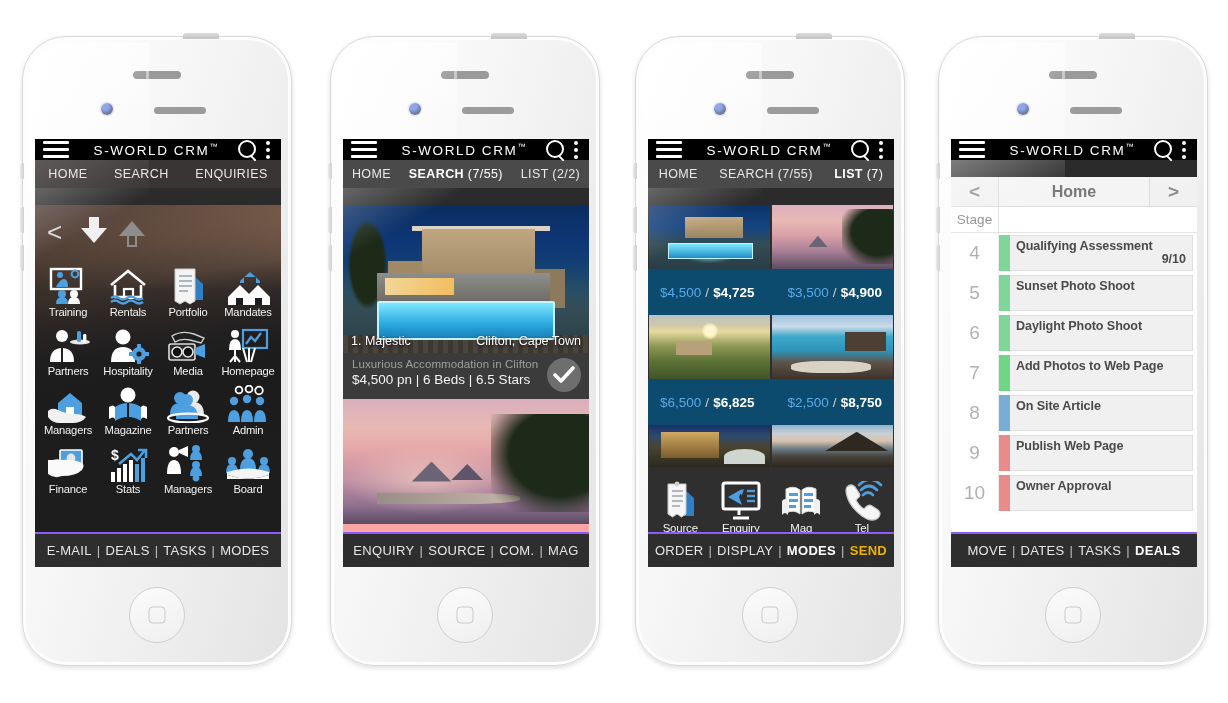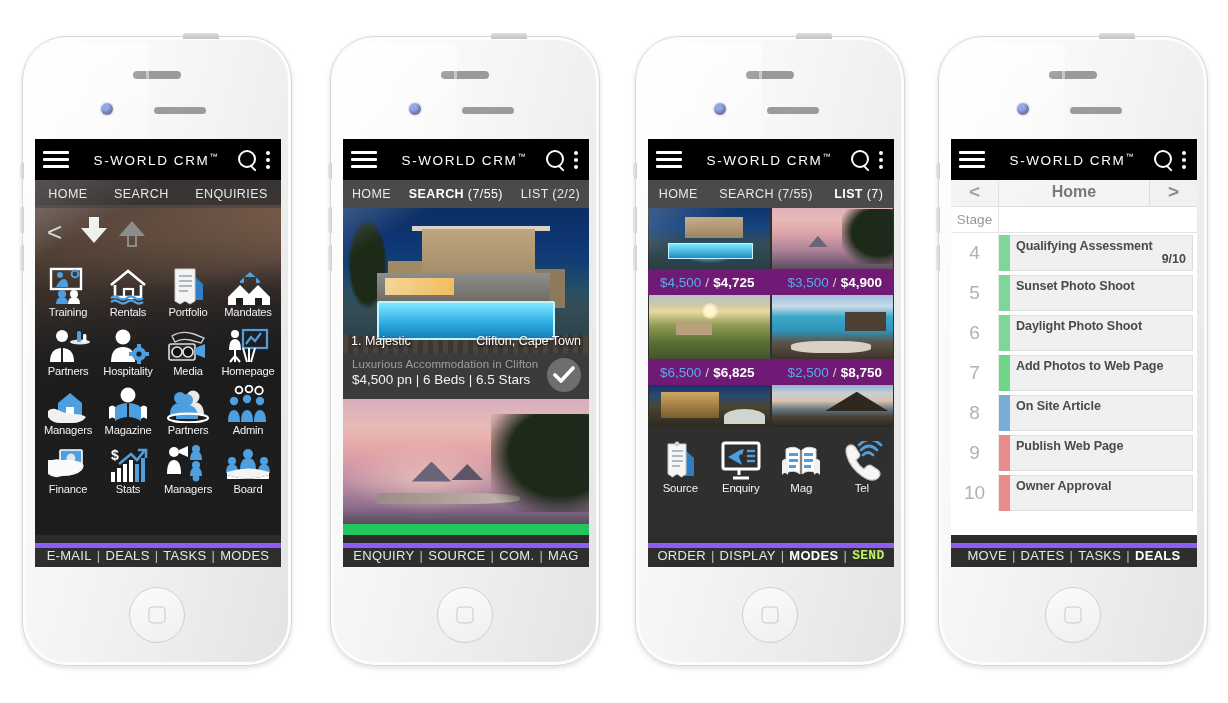--- a/index.html
+++ b/index.html
@@ -79,21 +79,21 @@
 
   
   .screen {
     position:absolute; left:12px; top:102px;
     width:246px; height:428px;
     background:#2b2b2b; overflow:hidden;
   }
 
   
   .titlebar {
-    height:41px; background:#000; display:flex; align-items:center;
+    height:21px; background:#000; display:flex; align-items:center;
     padding:0 8px; position:relative; z-index:5;
   }
   .hamburger { width:26px; display:flex; flex-direction:column; gap:4px; margin-right:4px;}
   .hamburger span { display:block; height:3px; background:#fff; border-radius:1px; }
   .brand {
     flex:1; text-align:center; color:#fff; font-size:13.5px;
     letter-spacing:1.6px; font-weight:400; white-space:nowrap;
   }
   .brand sup { font-size:8px; letter-spacing:0; vertical-align: super;}
   .ico-search { width:19px; height:19px; position:relative; margin-right:9px; flex:none;}
@@ -114,28 +114,28 @@
     color:#e8e8e8; letter-spacing:.4px; position:relative; z-index:4;
   }
   .navbar.translucent { background: rgba(70,62,60,0.55); }
   .navbar.dark { background:#4a4a4a; }
   .navbar .nv { padding:0 2px; white-space:nowrap; }
   .navbar .nv.bold { font-weight:bold; color:#ffffff; }
   .navbar .nv .sub { font-weight:normal; }
 
   
   .bottombar {
-    position:absolute; bottom:0; left:0; right:0; height:24px;
-    background:#2e2e2e; border-top:5px solid #8b5cf6;
-    display:flex; align-items:flex-start; justify-content:center;
+    position:absolute; bottom:0; left:0; right:0; height:35px;
+    background:#2e2e2e; border-top:2px solid #8b5cf6;
+    display:flex; align-items:center; justify-content:center;
     color:#e6e6e6; font-size:13px; letter-spacing:.3px; z-index:6;
   }
   .bottombar .sep { margin:0 5px; color:#bdbdbd; }
   .bottombar .bb.bold { font-weight:bold; color:#fff; }
-  .bottombar .bb.send { font-weight:bold; color:#bef264;font-family:Liberation Mono, monospace; }
+  .bottombar .bb.send { font-weight:bold; color:#eab308; }
 
   
   .home-body {
     position:absolute; top:66px; bottom:32px; left:0; right:0;
     background:
       linear-gradient(180deg, rgba(25,25,25,.35) 0%, rgba(22,22,22,.82) 26%, rgba(26,26,26,.94) 50%, #1d1d1d 72%),
       linear-gradient(170deg,#6a5148 0%, #b98a6c 16%, #e0a98a 26%, #6d5d5f 42%, #2e2b2e 60%, #201f21 100%);
     overflow:hidden;
   }
   .toolrow { position:relative; height:56px; padding:6px 10px 0 10px; }
@@ -173,21 +173,21 @@
   .grid {
     display:grid; grid-template-columns:repeat(4,1fr);
     gap:2px 0; padding:0 3px;
   }
   .tile { text-align:center; padding-top:2px; }
   .tile .glyph { height:42px; display:flex; align-items:flex-end; justify-content:center; }
   .tile .glyph svg { display:block; }
   .tile .lbl { color:#f2f2f2; font-size:11.2px; margin-top:1px; letter-spacing:-.2px; white-space:nowrap;}
 
   
-  .p2-body { position:absolute; top:66px; bottom:32px; left:0; right:0; background:#22c55e; overflow:hidden;}
+  .p2-body { position:absolute; top:66px; bottom:32px; left:0; right:0; background:#fca5a5; overflow:hidden;}
   .photo { position:relative; width:100%; overflow:hidden; }
   .ph-villa {
     height:148px;
     background:
       radial-gradient(ellipse 90px 34px at 52% 78%, rgba(120,235,255,.95), rgba(30,150,200,.2) 70%),
       linear-gradient(180deg,#061447 0%, #0a1f63 26%, #102a5e 40%, #2c3d4a 58%, #3a3a38 70%, #2b2825 100%);
   }
   .ph-villa .house {
     position:absolute; left:32%; top:16%; width:46%; height:40%;
     background: linear-gradient(180deg,#bfa681,#9c8561);
@@ -288,22 +288,22 @@
     background: linear-gradient(180deg,#17306b 0%, #2c4a6d 26%, #4a4430 52%, #2c2a1e 100%);
   }
   .th.bali::before{content:"";position:absolute;left:10%;top:16%;width:48%;height:62%;background:linear-gradient(180deg,#d0a861,#7b5c2e);}
   .th.bali::after{content:"";position:absolute;right:4%;bottom:8%;width:34%;height:36%;background:#cfd6d0;border-radius:50% 50% 0 0;}
   .th.hut {
     background: linear-gradient(180deg,#8fb3cf 0%, #c9cfd4 20%, #d9c2ae 38%, #6f7d86 56%, #3a3b36 78%, #23221e 100%);
   }
   .th.hut::before{content:"";position:absolute;right:4%;top:16%;width:52%;height:46%;background:#2e2821;clip-path:polygon(50% 0,100% 100%,0 100%);}
   .th.hut::after{content:"";position:absolute;left:0;bottom:0;width:100%;height:26%;background:linear-gradient(180deg,#4b453c,#2b261f);}
   .price-row {
-    display:grid; grid-template-columns:1fr 1fr; gap:11px; padding:0 1px;
-    background:#701a75;
+    display:grid; grid-template-columns:1fr 1fr; gap:11px; padding:10px 1px;
+    background:#0c4a6e;
   }
   .pr { height:26px; display:flex; align-items:center; justify-content:center; font-size:13.5px; }
   .pr .a { color:#5aa9e8; }
   .pr .slash { color:#cfcfcf; margin:0 4px; }
   .pr .b { color:#ffffff; font-weight:bold; }
 
   .p3-icons { display:grid; grid-template-columns:repeat(4,1fr); padding:8px 2px 0 2px; }
   .p3-icons .tile .glyph { height:44px; }
   .p3-icons .tile .lbl { font-size:11.5px; }
 

